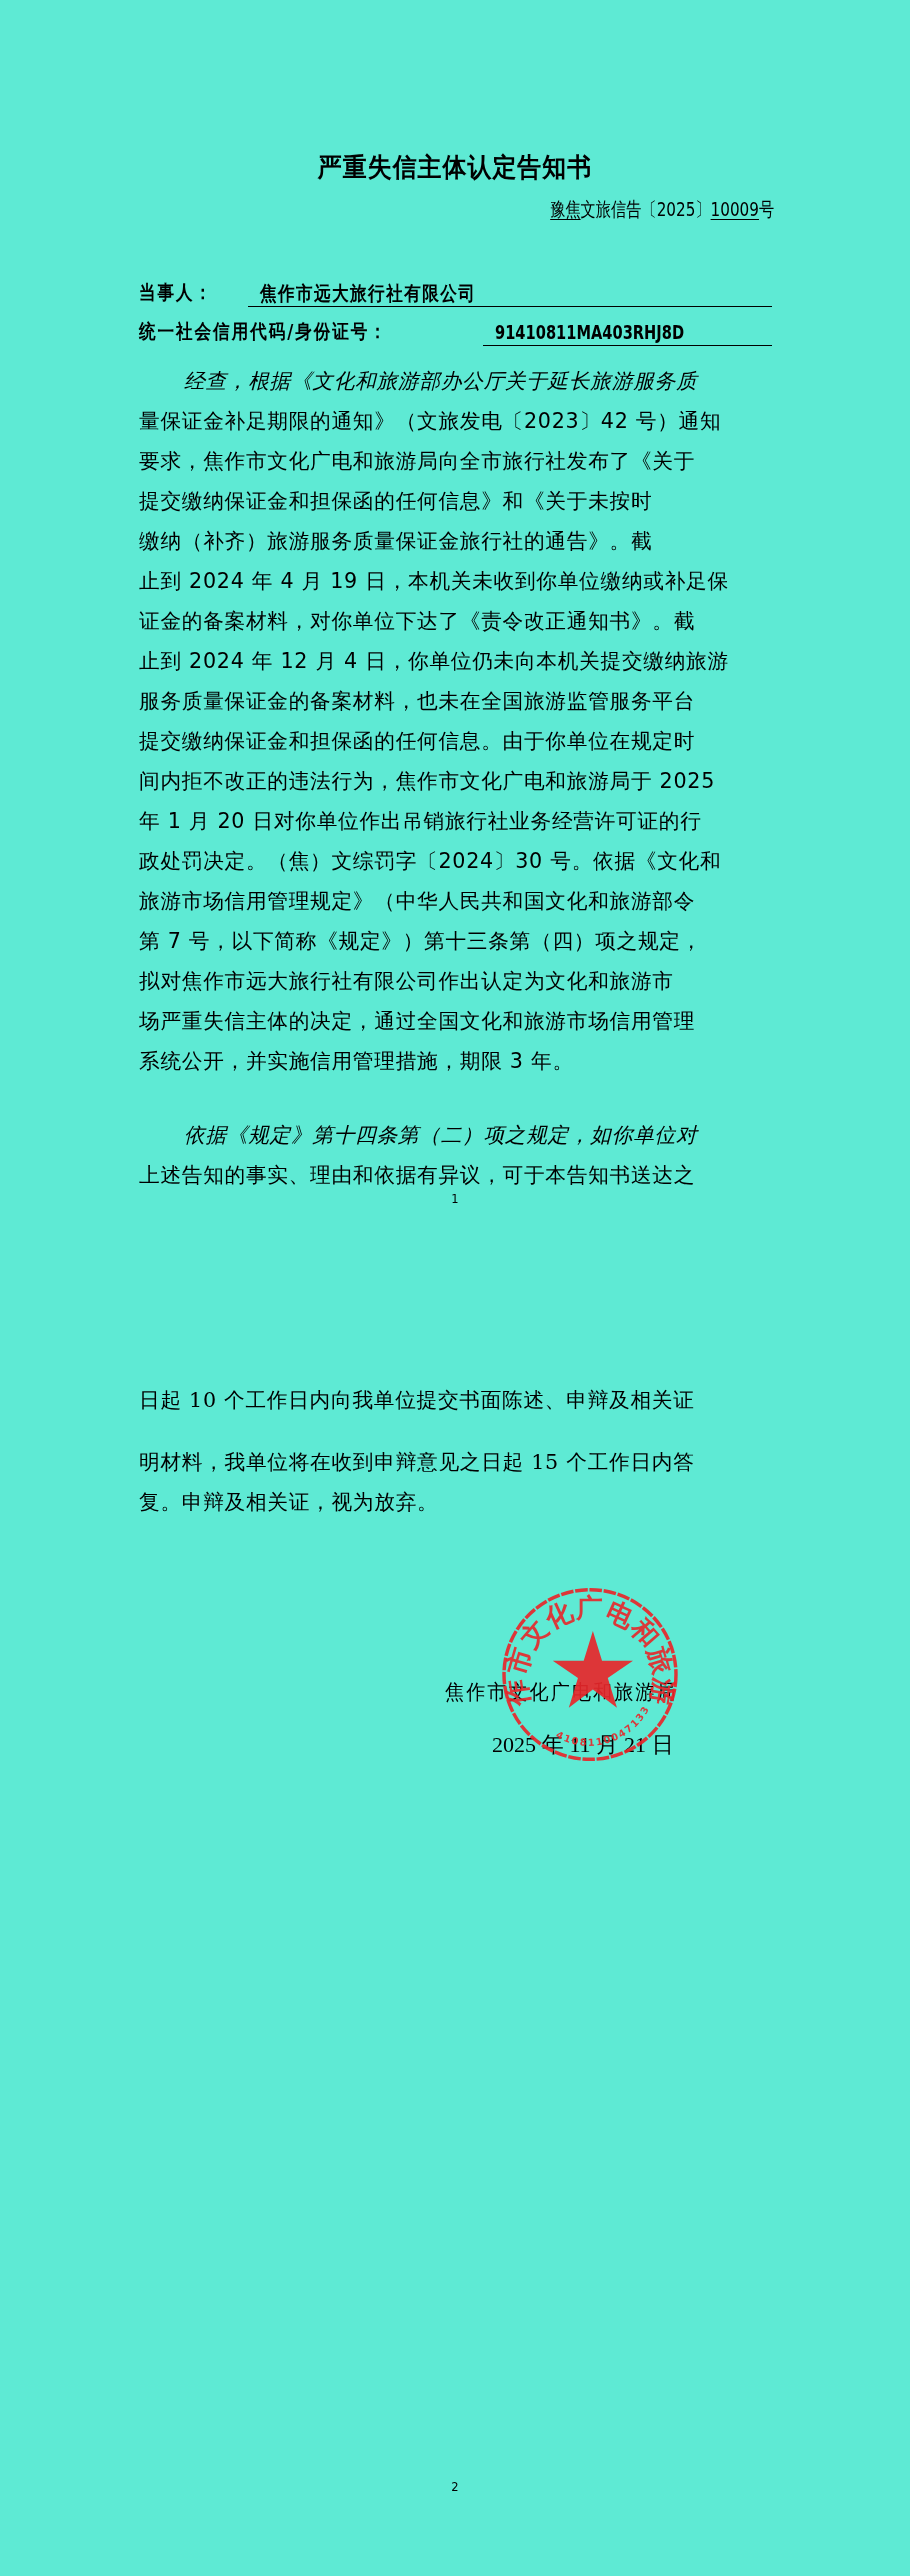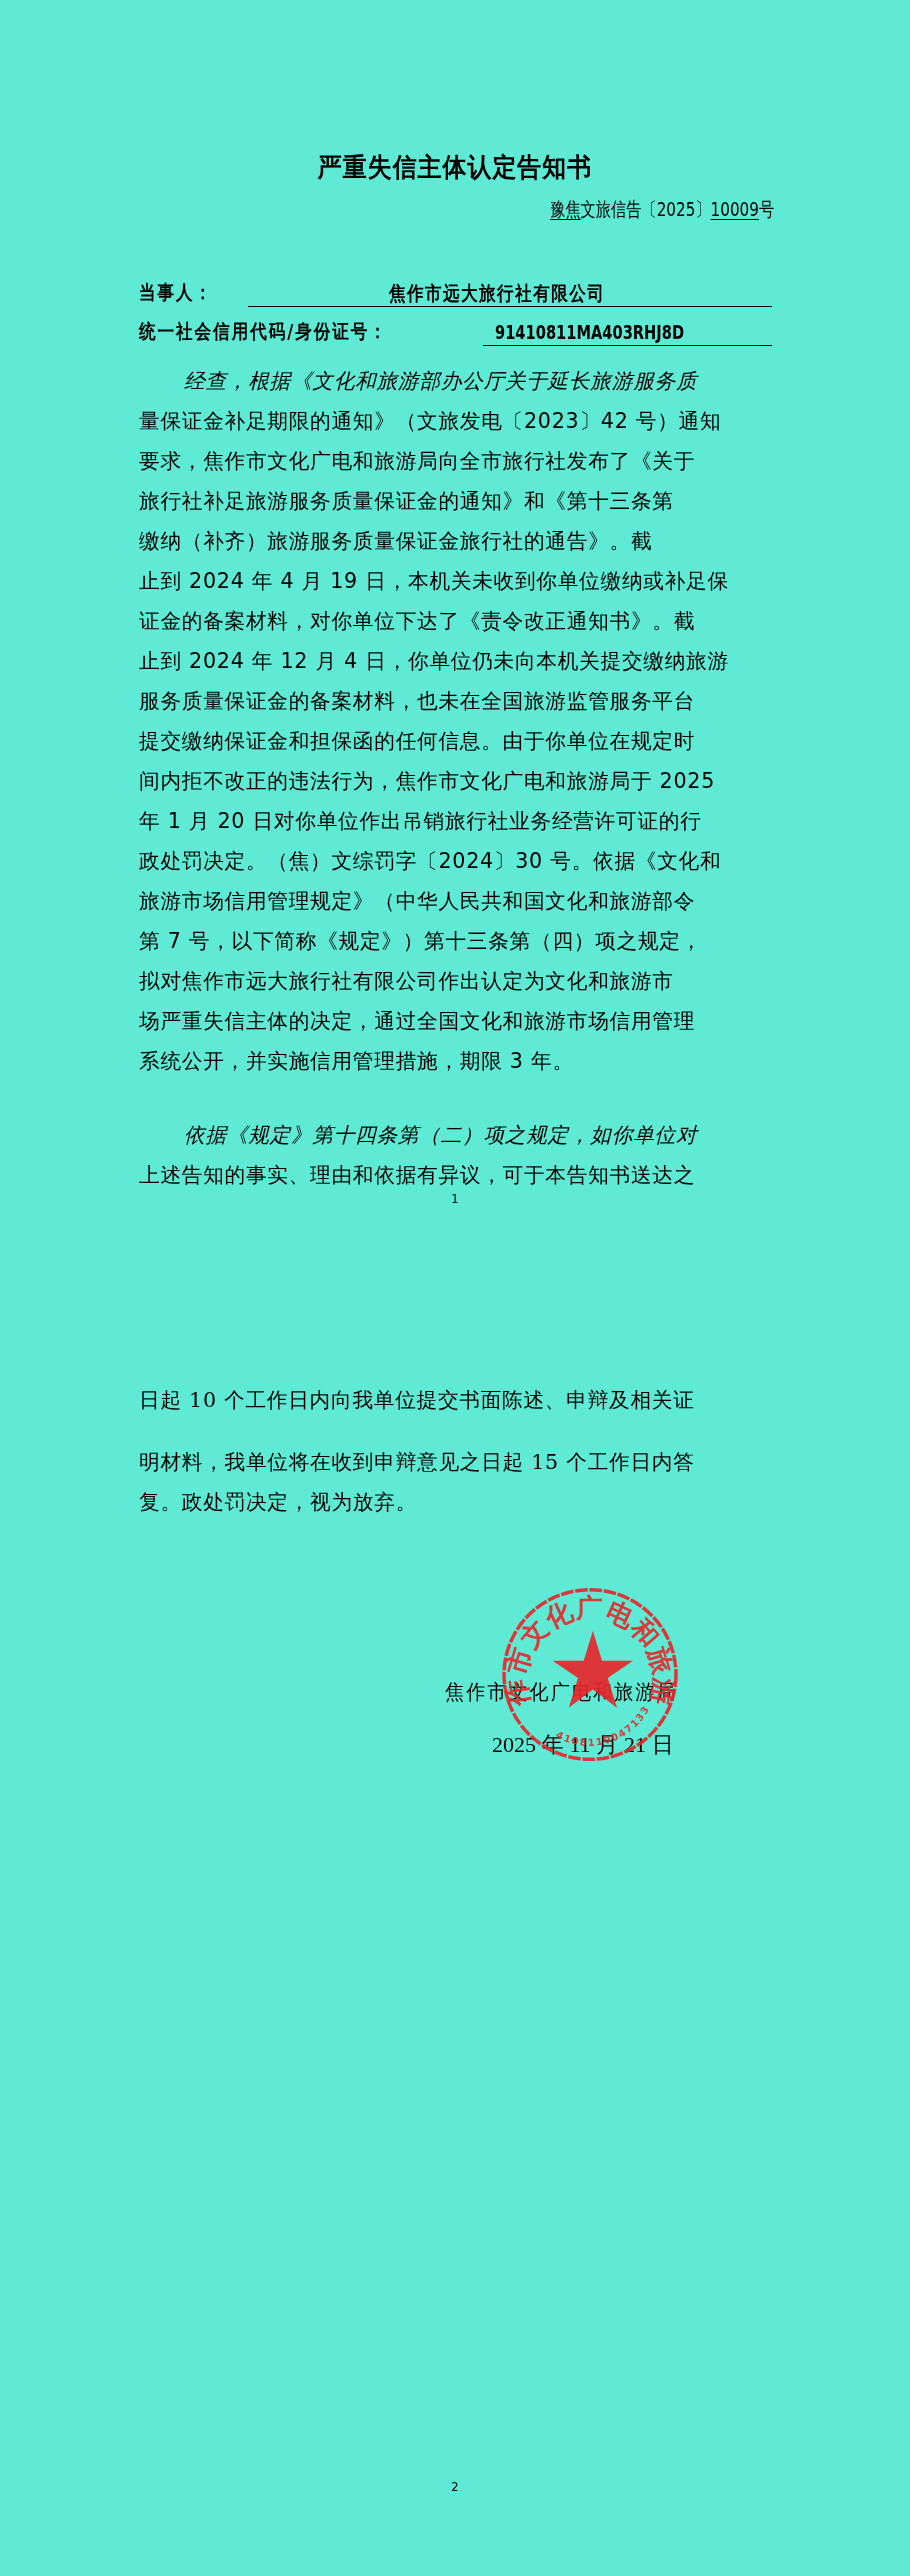--- a/index.html
+++ b/index.html
@@ -79,21 +79,21 @@
     padding-left: 11.5px;
     box-sizing: border-box;
   }
   .field-value span {
     display: inline-block;
     transform: scaleX(0.85);
     transform-origin: left center;
     letter-spacing: 1.7px;
   }
   .row-party { top: 278px; }
-  .row-party .field-value { left: 109px; text-align: center; }
+  .row-party .field-value { left: 109px; }
   .row-code { top: 317px; }
   .row-code .field-value { left: 344px; }
   .row-code .field-value span { transform: scaleX(0.75); letter-spacing: 0; }
 
   .body-text {
     position: absolute;
     left: 139px;
     width: 633px;
     font-family: "DejaVu Sans", "Liberation Sans", sans-serif;
     font-size: 20.7px;
@@ -174,21 +174,21 @@
     <span class="field-label">统一社会信用代码/身份证号：</span>
     <div class="field-value">
       <span>91410811MA403RHJ8D</span>
     </div>
   </div>
 
   <div class="body-text para-block-1">
     <span class="line indent">经查，根据《文化和旅游部办公厅关于延长旅游服务质</span>
     <span class="line">量保证金补足期限的通知》（文旅发电〔2023〕42 号）通知</span>
     <span class="line">要求，焦作市文化广电和旅游局向全市旅行社发布了《关于</span>
-    <span class="line">旅行社补足旅游服务质量保证金的通知》和《第十三条第</span>
+    <span class="line">提交缴纳保证金和担保函的任何信息》和《关于未按时</span>
     <span class="line">缴纳（补齐）旅游服务质量保证金旅行社的通告》。截</span>
     <span class="line">止到 2024 年 4 月 19 日，本机关未收到你单位缴纳或补足保</span>
     <span class="line">证金的备案材料，对你单位下达了《责令改正通知书》。截</span>
     <span class="line">止到 2024 年 12 月 4 日，你单位仍未向本机关提交缴纳旅游</span>
     <span class="line">服务质量保证金的备案材料，也未在全国旅游监管服务平台</span>
     <span class="line">提交缴纳保证金和担保函的任何信息。由于你单位在规定时</span>
     <span class="line">间内拒不改正的违法行为，焦作市文化广电和旅游局于 2025</span>
     <span class="line">年 1 月 20 日对你单位作出吊销旅行社业务经营许可证的行</span>
     <span class="line">政处罚决定。（焦）文综罚字〔2024〕30 号。依据《文化和</span>
     <span class="line">旅游市场信用管理规定》（中华人民共和国文化和旅游部令</span>
@@ -204,21 +204,21 @@
   </div>
 
   <div class="page-num page-num-1">1</div>
 </div>
 
 <div class="page page-2">
 
   <div class="body-text" style="top:92px;">
     <span class="line" style="font-family:'DejaVu Serif','Liberation Serif',serif;">日起 10 个工作日内向我单位提交书面陈述、申辩及相关证</span>
     <span class="line" style="font-family:'DejaVu Serif','Liberation Serif',serif;margin-top:22px;">明材料，我单位将在收到申辩意见之日起 15 个工作日内答</span>
-    <span class="line" style="font-family:'DejaVu Serif','Liberation Serif',serif;">复。政处罚决定，视为放弃。</span>
+    <span class="line" style="font-family:'DejaVu Serif','Liberation Serif',serif;">复。申辩及相关证，视为放弃。</span>
   </div>
 
   <div class="signature">焦作市文化广电和旅游局</div>
 
   <div class="sign-date">
     <span>2025</span><span class="gap"></span><span>年</span><span class="gap"></span><span>11</span><span class="gap"></span><span>月</span><span class="gap"></span><span>21</span><span class="gap"></span><span>日</span>
   </div>
 
   <svg class="seal" viewBox="0 0 314 308" xmlns="http://www.w3.org/2000/svg">
     <defs>

